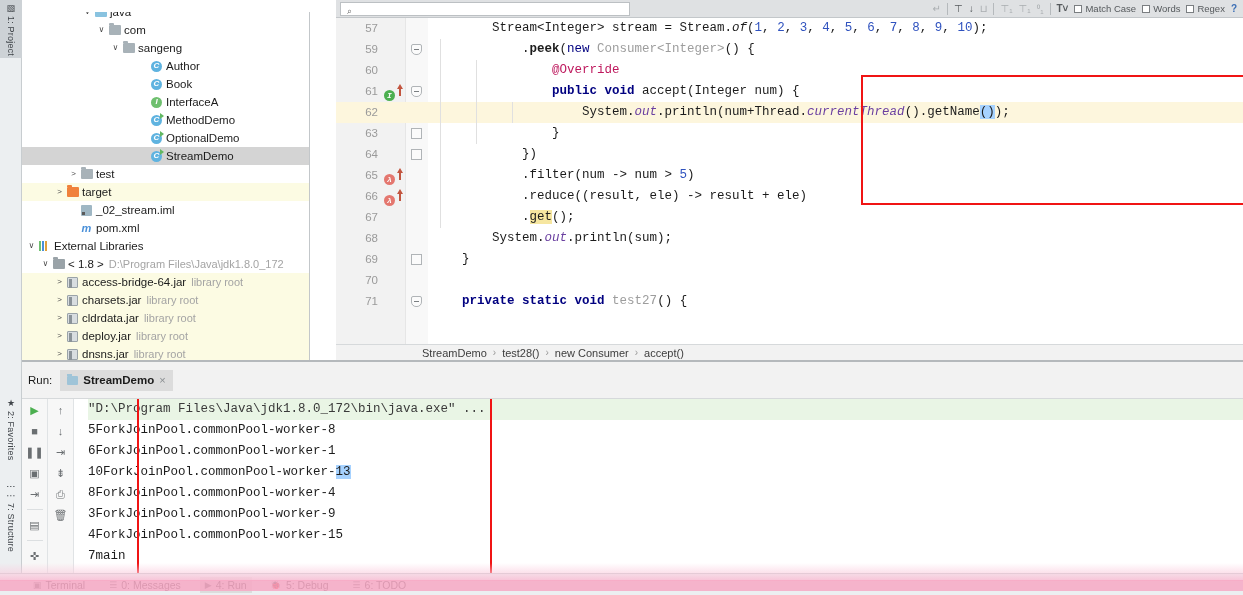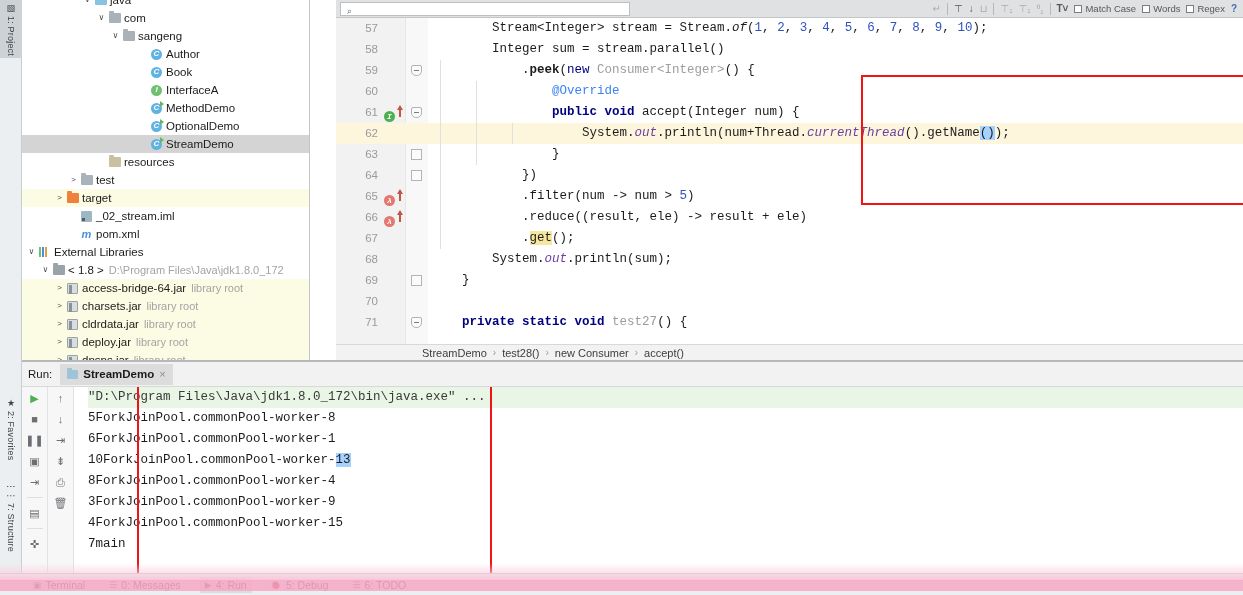--- a/index.html
+++ b/index.html
@@ -22,21 +22,21 @@
     font-size: 9px; color: #40454a;
     letter-spacing: .2px; white-space: nowrap;
     display: flex; align-items: center; gap: 3px;
     padding: 3px 0;
   }
   .vtab.sel { background: #cdd2d6; }
   .vtab-icon { display: inline-block; }
 
   
   .project-pane {
-    position: absolute; left: 22px; top: 0; width: 288px; height: 360px;
+    position: absolute; left: 22px; top: 12px; width: 288px; height: 360px;
     background: #ffffff; border-right: 1px solid #c3c7ca;
     overflow: hidden;
   }
   .tree-row {
     position: relative; height: 18px; line-height: 18px;
     font-size: 11.5px; color: #1b1b1b; white-space: nowrap;
     display: flex; align-items: center;
   }
   .tree-row.hl { background: #fcfbe3; }
   .tree-row.sel { background: #d4d4d4; }
@@ -156,21 +156,21 @@
     content:''; position:absolute; left:2px; top:4px; width:5px; height:1px; background:#7a7e81;
   }
   .fold.open { border-radius: 2px 2px 5px 5px; }
   .ctext { position: absolute; left: 96px; }
   .ind { position: absolute; top: 0; width: 1px; height: 21px; background: #e0e0e0; }
 
   
   .kw { color: #000080; font-weight: bold; }
   .num { color: #2f52bf; }
   .cls-gray { color: #9d9d9d; }
-  .anno { color: #3b82f6; }
+  .anno { color: #be185d; }
   .static-it { color: #6a3fa0; font-style: italic; }
   .meth-it { color: #1c1c1c; font-style: italic; }
   .meth-gray { color: #9d9d9d; }
   .sel-blue { background: #a6d2ff; }
   .hl-occ { background: #f6e6a0; }
 
   .redbox-code {
     position: absolute; border: 2px solid #f01414;
     pointer-events: none;
   }
@@ -182,21 +182,21 @@
     padding-left: 86px; gap: 6px;
   }
   .bc-sep { color: #9a9a9a; font-size: 10px; }
 
   
   .run-pane {
     position: absolute; left: 22px; top: 361px; width: 1221px; height: 212px;
     background: #ffffff; border-top: 1px solid #b5b9bc;
   }
   .run-tabbar {
-    height: 25px; background: #f2f2f2; border-bottom: 1px solid #d6d9db;
+    height: 37px; background: #f2f2f2; border-bottom: 1px solid #d6d9db;
     display: flex; align-items: center; font-size: 11.5px; color: #1b1b1b;
   }
   .run-label { padding: 0 8px 0 6px; }
   .run-tab {
     height: 21px; background: #dcdcdc; display: flex; align-items: center;
     gap: 5px; padding: 0 7px; font-weight: bold; font-size: 11.5px;
   }
   .tab-close { color: #8a8e91; font-size: 11px; font-weight: normal; }
   .ic-runtab { width: 11px; height: 9px; background: #9fc4d8; border-radius: 1px; position: relative; }
   .ic-runtab::before { content:''; position:absolute; left:0;top:-2px;width:5px;height:2px;background:#9fc4d8;}
@@ -340,28 +340,20 @@
           </span>
           <span class="tlabel">OptionalDemo</span>
         </div>
         <div class="tree-row sel">
           <span style="display:inline-block;width:116px"></span>
           <span class="arrow none"></span>
           <span class="tico">
             <i class="ic-class run">C</i>
           </span>
           <span class="tlabel">StreamDemo</span>
-        </div>
-        <div class="tree-row">
-          <span style="display:inline-block;width:74px"></span>
-          <span class="arrow none"></span>
-          <span class="tico">
-            <i class="ic-folder res"></i>
-          </span>
-          <span class="tlabel">resources</span>
         </div>
         <div class="tree-row">
           <span style="display:inline-block;width:46px"></span>
           <span class="arrow">&gt;</span>
           <span class="tico">
             <i class="ic-folder"></i>
           </span>
           <span class="tlabel">test</span>
         </div>
         <div class="tree-row hl">
@@ -490,21 +482,20 @@
         </span>
         <span class="fb-help">?</span>
       </div>
     </div>
 
     <div class="code-area">
       <div class="gutter"></div>
       <div class="fold-col"></div>
       <div class="code-lines" id="code-host">
           <div class="cline"><span class="lnum">57</span><span class="ctext">&nbsp;&nbsp;&nbsp;&nbsp;&nbsp;&nbsp;&nbsp;&nbsp;Stream&lt;Integer&gt; stream = Stream.<span class="meth-it">of</span>(<span class="num">1</span>, <span class="num">2</span>, <span class="num">3</span>, <span class="num">4</span>, <span class="num">5</span>, <span class="num">6</span>, <span class="num">7</span>, <span class="num">8</span>, <span class="num">9</span>, <span class="num">10</span>);</span></div>
-          <div class="cline"><span class="lnum">58</span><span class="ctext">&nbsp;&nbsp;&nbsp;&nbsp;&nbsp;&nbsp;&nbsp;&nbsp;Integer sum = stream.parallel()</span></div>
           <div class="cline"><span class="lnum">59</span><i class="fold open"></i><i class="ind" style="left:104px"></i><span class="ctext">&nbsp;&nbsp;&nbsp;&nbsp;&nbsp;&nbsp;&nbsp;&nbsp;&nbsp;&nbsp;&nbsp;&nbsp;.<b>peek</b>(<span class="kw" style="font-weight:normal;color:#000080">new</span> <span class="cls-gray">Consumer&lt;Integer&gt;</span>() {</span></div>
           <div class="cline"><span class="lnum">60</span><i class="ind" style="left:104px"></i><i class="ind" style="left:140px"></i><span class="ctext">&nbsp;&nbsp;&nbsp;&nbsp;&nbsp;&nbsp;&nbsp;&nbsp;&nbsp;&nbsp;&nbsp;&nbsp;&nbsp;&nbsp;&nbsp;&nbsp;<span class="anno">@Override</span></span></div>
           <div class="cline"><span class="lnum">61</span><span class="gmark"><i class="gdot green">I</i></span><i class="gup"></i><i class="fold open"></i><i class="ind" style="left:104px"></i><i class="ind" style="left:140px"></i><span class="ctext">&nbsp;&nbsp;&nbsp;&nbsp;&nbsp;&nbsp;&nbsp;&nbsp;&nbsp;&nbsp;&nbsp;&nbsp;&nbsp;&nbsp;&nbsp;&nbsp;<span class="kw">public</span> <span class="kw">void</span> accept(Integer num) {</span></div>
           <div class="cline hl"><span class="lnum">62</span><i class="ind" style="left:104px"></i><i class="ind" style="left:140px"></i><i class="ind" style="left:176px"></i><span class="ctext">&nbsp;&nbsp;&nbsp;&nbsp;&nbsp;&nbsp;&nbsp;&nbsp;&nbsp;&nbsp;&nbsp;&nbsp;&nbsp;&nbsp;&nbsp;&nbsp;&nbsp;&nbsp;&nbsp;&nbsp;System.<span class="static-it">out</span>.println(num+Thread.<span class="static-it">currentThread</span>().getName<span class="sel-blue">()</span>);</span></div>
           <div class="cline"><span class="lnum">63</span><i class="fold"></i><i class="ind" style="left:104px"></i><i class="ind" style="left:140px"></i><span class="ctext">&nbsp;&nbsp;&nbsp;&nbsp;&nbsp;&nbsp;&nbsp;&nbsp;&nbsp;&nbsp;&nbsp;&nbsp;&nbsp;&nbsp;&nbsp;&nbsp;}</span></div>
           <div class="cline"><span class="lnum">64</span><i class="fold"></i><i class="ind" style="left:104px"></i><span class="ctext">&nbsp;&nbsp;&nbsp;&nbsp;&nbsp;&nbsp;&nbsp;&nbsp;&nbsp;&nbsp;&nbsp;&nbsp;})</span></div>
           <div class="cline"><span class="lnum">65</span><span class="gmark"><i class="gdot red">λ</i></span><i class="gup"></i><i class="ind" style="left:104px"></i><span class="ctext">&nbsp;&nbsp;&nbsp;&nbsp;&nbsp;&nbsp;&nbsp;&nbsp;&nbsp;&nbsp;&nbsp;&nbsp;.filter(num -&gt; num &gt; <span class="num">5</span>)</span></div>
           <div class="cline"><span class="lnum">66</span><span class="gmark"><i class="gdot red">λ</i></span><i class="gup"></i><i class="ind" style="left:104px"></i><span class="ctext">&nbsp;&nbsp;&nbsp;&nbsp;&nbsp;&nbsp;&nbsp;&nbsp;&nbsp;&nbsp;&nbsp;&nbsp;.reduce((result, ele) -&gt; result + ele)</span></div>
           <div class="cline"><span class="lnum">67</span><i class="ind" style="left:104px"></i><span class="ctext">&nbsp;&nbsp;&nbsp;&nbsp;&nbsp;&nbsp;&nbsp;&nbsp;&nbsp;&nbsp;&nbsp;&nbsp;.<span class="hl-occ">get</span>();</span></div>
           <div class="cline"><span class="lnum">68</span><span class="ctext">&nbsp;&nbsp;&nbsp;&nbsp;&nbsp;&nbsp;&nbsp;&nbsp;System.<span class="static-it">out</span>.println(sum);</span></div>

